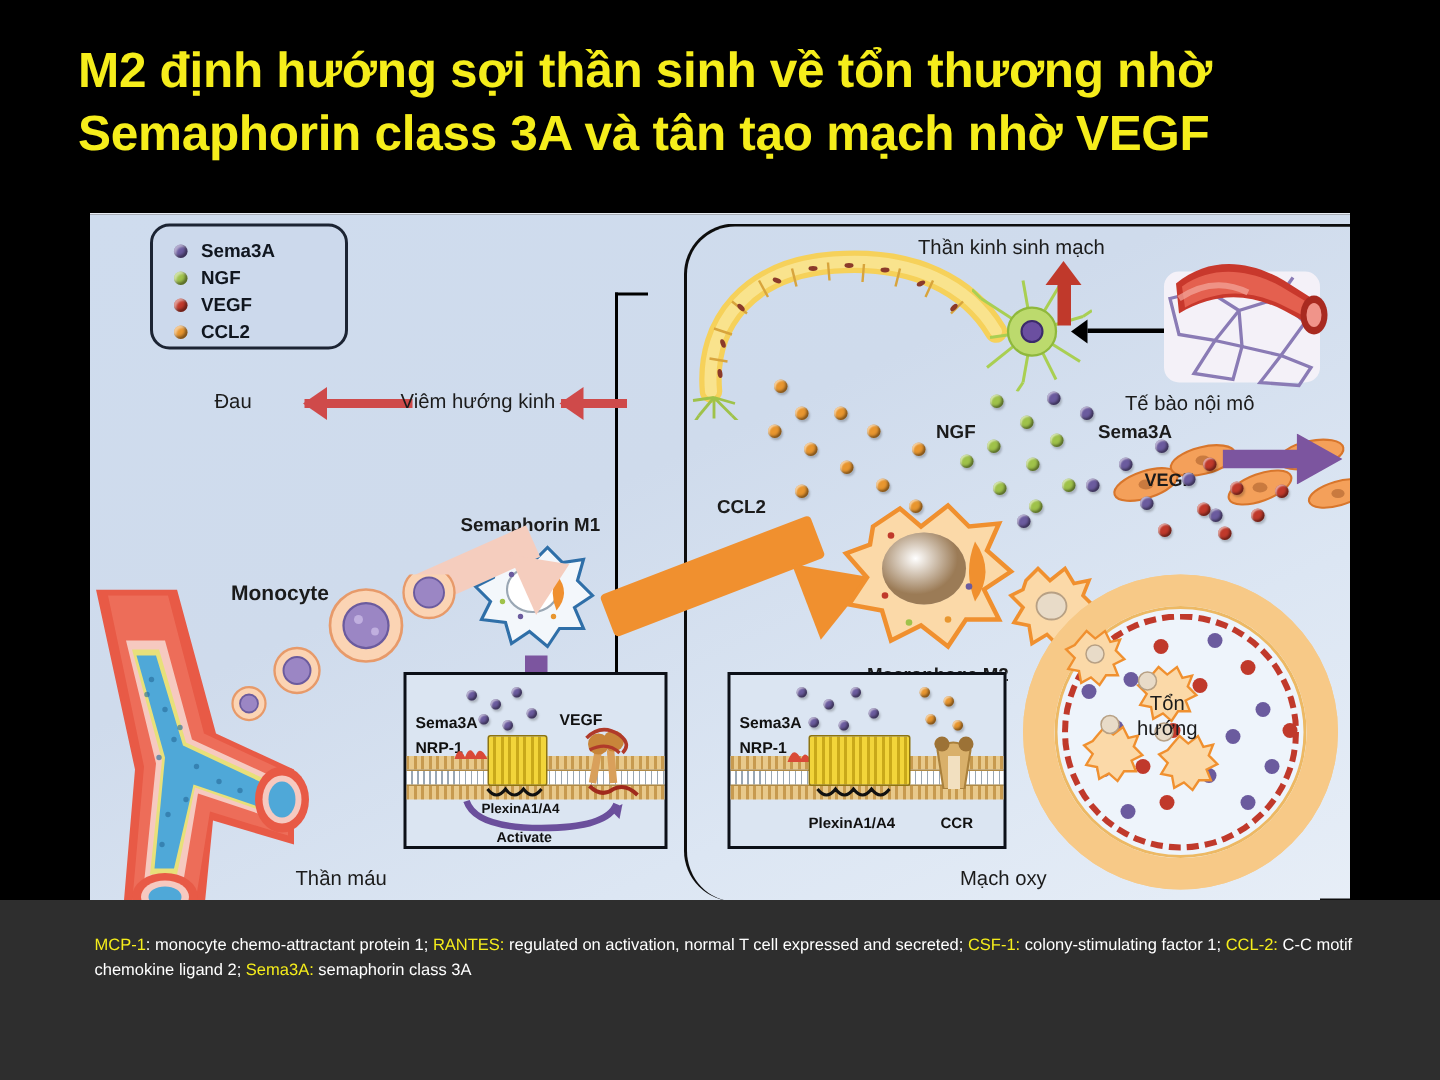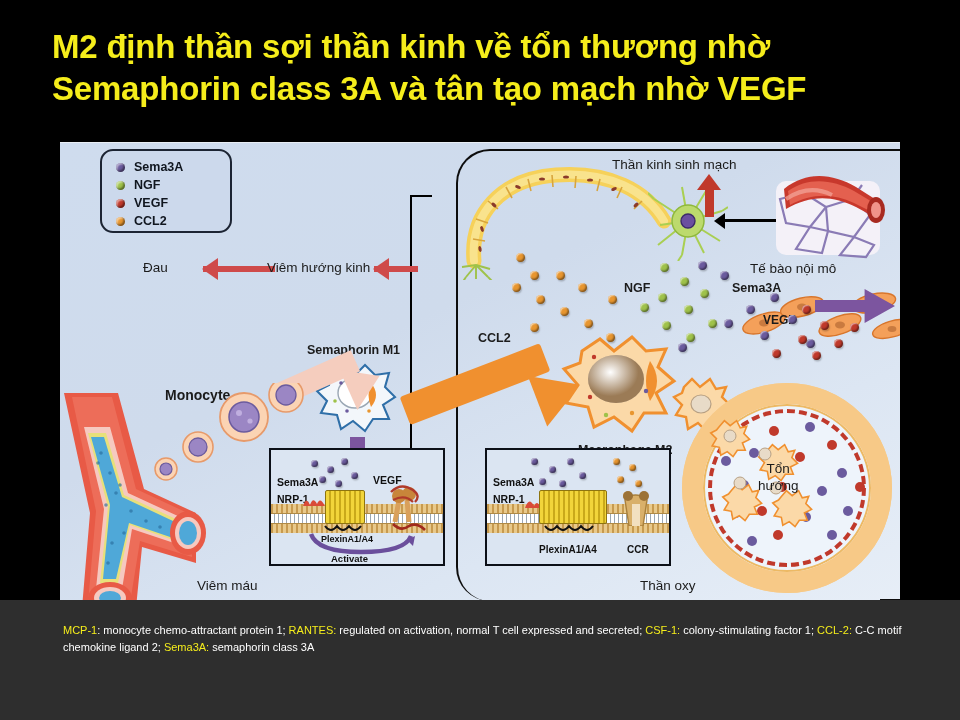--- a/index.html
+++ b/index.html
@@ -180,21 +180,21 @@
 
   
   #vessel { position:absolute; left:-4px; top:250px; width:150px; height:215px; }
 
   
   #capillary { position:absolute; left:710px; top:22px; width:120px; height:100px; }
 </style>
 </head>
 <body>
 
-<div id="title">M2 định thần sợi thần kinh về tổn thương nhờ
+<div id="title">M2 định hướng sợi thần sinh về tổn thương nhờ
 Semaphorin class 3A và tân tạo mạch nhờ VEGF</div>
 
 <div id="figure">
 
   <div class="roundbox" style="left:396px; top:6px; width:486px; height:452px; border-radius:34px; border-right:none; border-bottom:none;"></div>
   <div class="roundbox" style="left:820px; top:6px; width:62px; height:452px; border-radius:0 34px 34px 0; border-left:none;"></div>
 
   <div class="bracket" style="left:350px; top:52px; width:22px; height:286px;"></div>
 
   <div id="legend">
@@ -233,21 +233,21 @@
     <ellipse cx="42" cy="32" rx="17" ry="15" fill="#ffffff" stroke="#9aa7b4" stroke-width="1.4"></ellipse>
     <path d="M58 22 q10 12 0 24 q-5 -12 0 -24 Z" fill="#f0902f"></path>
     <circle cx="28" cy="22" r="1.8" fill="#6b5b9e"></circle>
       <circle cx="34" cy="50" r="1.8" fill="#6b5b9e"></circle>
     <circle cx="56" cy="50" r="1.8" fill="#e8962f"></circle>
       <circle cx="22" cy="40" r="1.8" fill="#9fc24a"></circle>
   </svg>
 
   <div class="purple-arrow" style="left:290px; top:294px; height:22px;"></div>
 
-  <div class="lbl bold" style="left:105px; top:244px; font-size:14px;">Monocyte</div>
+  <div class="lbl bold" style="left:94px; top:244px; font-size:14px;">Monocyte</div>
   <div id="pink-arrow">
     <div class="sh"></div>
       <div class="hd"></div>
   </div>
   <svg style="position:absolute; left:86px; top:240px;" width="160" height="100" viewBox="0 0 160 100">
     <g>
       <circle cx="20" cy="86" r="11" fill="#fbd4b4" stroke="#e79a6a" stroke-width="1.5"></circle>
       <circle cx="20" cy="86" r="6" fill="#9b86c4" stroke="#6b5b9e" stroke-width="1.2"></circle>
       <circle cx="52" cy="64" r="15" fill="#fbd4b4" stroke="#e79a6a" stroke-width="1.6"></circle>
       <circle cx="52" cy="64" r="9" fill="#9b86c4" stroke="#6b5b9e" stroke-width="1.3"></circle>
@@ -280,21 +280,21 @@
         <circle cx="50" cy="112" r="1.8"></circle>
         <circle cx="68" cy="140" r="1.8"></circle>
     </g>
     <ellipse cx="132" cy="140" rx="18" ry="22" fill="#e85a46"></ellipse>
     <ellipse cx="132" cy="140" rx="13" ry="16" fill="#f6c9c0"></ellipse>
     <ellipse cx="132" cy="140" rx="9" ry="12" fill="#4fa8d8"></ellipse>
     <ellipse cx="54" cy="205" rx="22" ry="16" fill="#e85a46"></ellipse>
     <ellipse cx="54" cy="205" rx="16" ry="11" fill="#f6c9c0"></ellipse>
     <ellipse cx="54" cy="205" rx="11" ry="7" fill="#4fa8d8"></ellipse>
   </svg>
-  <div class="lbl vn" style="left:137px; top:435px;">Viêm máu</div>
+  <div class="lbl vn" style="left:137px; top:435px;">Thần máu</div>
 
   <svg style="position:absolute; left:400px; top:22px;" width="220" height="115" viewBox="0 0 220 115">
     <path d="M14 96 C10 50 40 14 96 10 C150 6 186 26 204 56" fill="none" stroke="#f6d15a" stroke-width="15" stroke-linecap="round"></path>
     <path d="M14 96 C10 50 40 14 96 10 C150 6 186 26 204 56" fill="none" stroke="#fae79a" stroke-width="8" stroke-linecap="round" opacity=".8"></path>
     <g stroke="#d8a43c" stroke-width="1.6">
       <line x1="13" y1="74" x2="25" y2="76"></line>
         <line x1="16" y1="54" x2="28" y2="58"></line>
       <line x1="28" y1="36" x2="38" y2="44"></line>
         <line x1="46" y1="22" x2="52" y2="33"></line>
       <line x1="68" y1="14" x2="71" y2="26"></line>
@@ -584,18 +584,18 @@
         <circle cx="25" cy="12" r="5" fill="#9c7236"></circle>
       <rect x="13" y="20" width="8" height="22" fill="#f2e0c0"></rect>
     </svg>
     <svg style="position:absolute; left:56px; top:72px;" width="110" height="16" viewBox="0 0 110 16">
       <path d="M2 4 q6 8 12 0 q6 8 12 0 q6 8 12 0 q6 8 12 0" stroke="#111" stroke-width="2" fill="none"></path>
     </svg>
     <div class="cytotxt" style="left:52px; top:94px; font-size:10px;">PlexinA1/A4</div>
     <div class="cytotxt" style="left:140px; top:94px; font-size:10px;">CCR</div>
   </div>
 
-  <div class="lbl vn" style="left:580px; top:435px;">Thần oxy</div>
+  <div class="lbl vn" style="left:580px; top:435px;">Mạch oxy</div>
 
 </div>
 
 <div id="lower-band"></div>
 <div id="caption"><span class="abbr">MCP-1</span><span>: monocyte chemo-attractant protein 1; </span><span class="abbr">RANTES:</span><span> regulated on activation, normal T cell expressed and secreted; </span><span class="abbr">CSF-1:</span><span> colony-stimulating factor 1; </span><span class="abbr">CCL-2:</span><span> C-C motif chemokine ligand 2; </span><span class="abbr">Sema3A:</span><span> semaphorin class 3A</span></div>
 
 </body></html>

